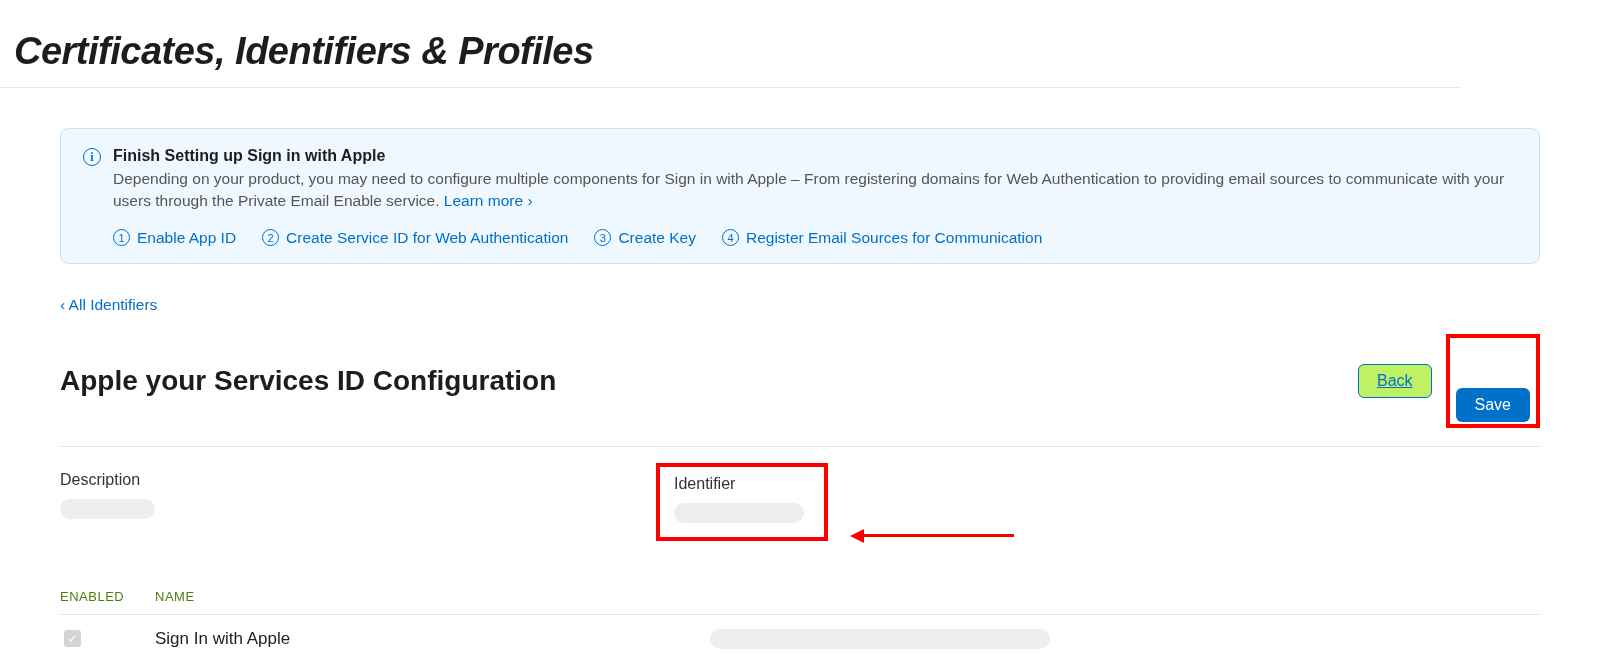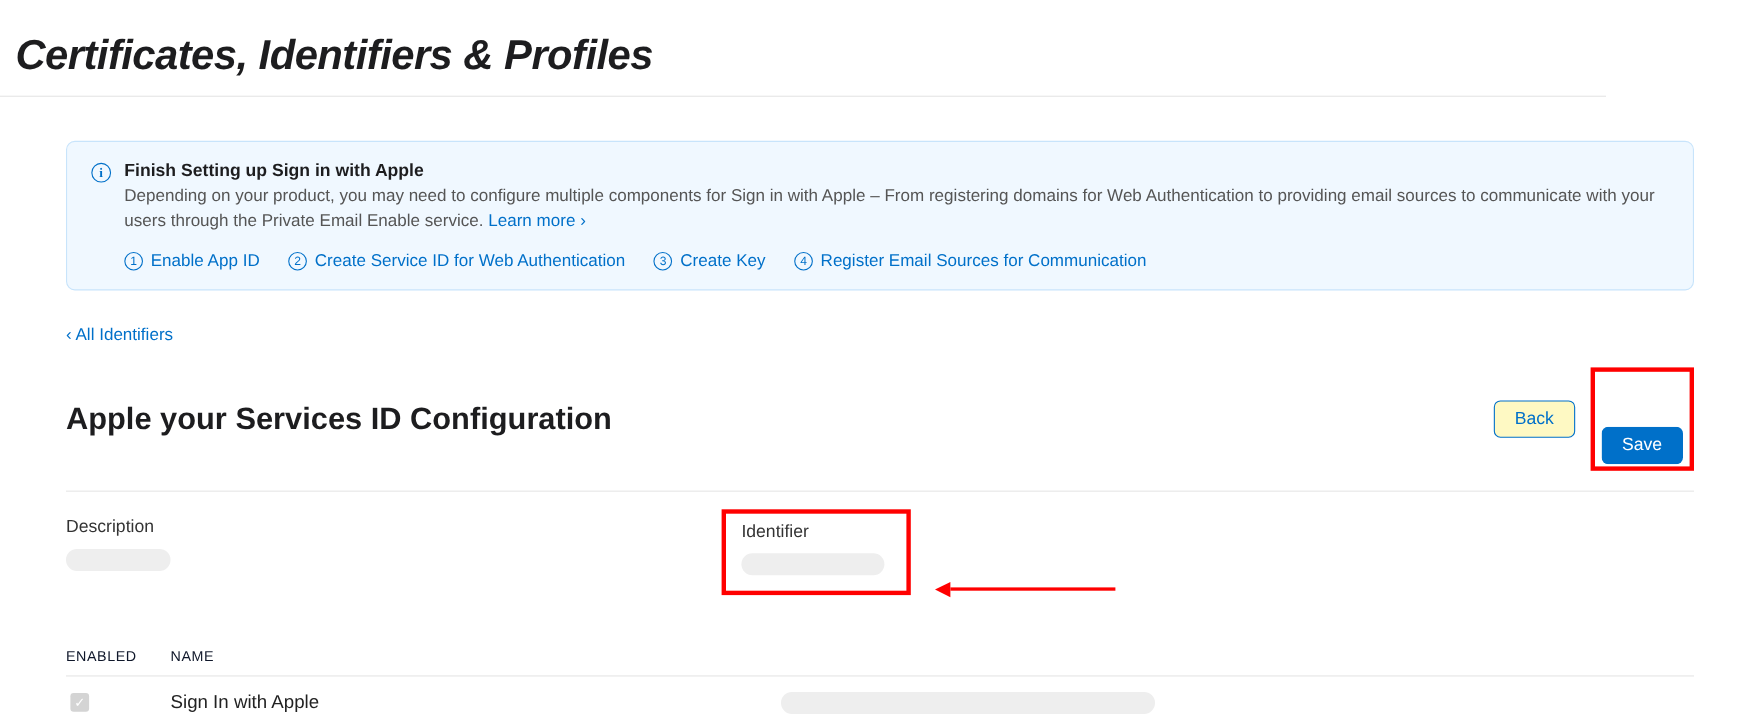--- a/index.html
+++ b/index.html
@@ -115,23 +115,24 @@
       align-items: center;
     }
     .btn {
       padding: 7px 18px;
       border-radius: 6px;
       font-size: 16px;
       cursor: pointer;
       border: 1px solid transparent;
     }
     .btn-back {
-      background: #fef9c3;
+      background: #bef264;
       border-color: #0070c9;
       color: #0070c9;
+      text-decoration: underline;
     }
     .btn-save {
       background: #0070c9;
       color: #fff;
       margin-top: 48px;
     }
     .save-highlight {
       border: 4px solid #f00;
       padding: 2px 6px;
       display: inline-flex;
@@ -186,21 +187,21 @@
       border-bottom: 7px solid transparent;
       border-right: 14px solid #f00;
     }
     .table-head {
       display: flex;
       margin-top: 40px;
       padding-bottom: 10px;
       border-bottom: 1px solid #e5e5e5;
       font-size: 13px;
       letter-spacing: 0.5px;
-      color: #0f172a;
+      color: #4d7c0f;
     }
     .col-enabled { width: 95px; }
     .col-name { flex: 1; }
     .table-row {
       display: flex;
       align-items: center;
       padding: 14px 0;
       border-bottom: 1px solid #e5e5e5;
     }
     .chk {

